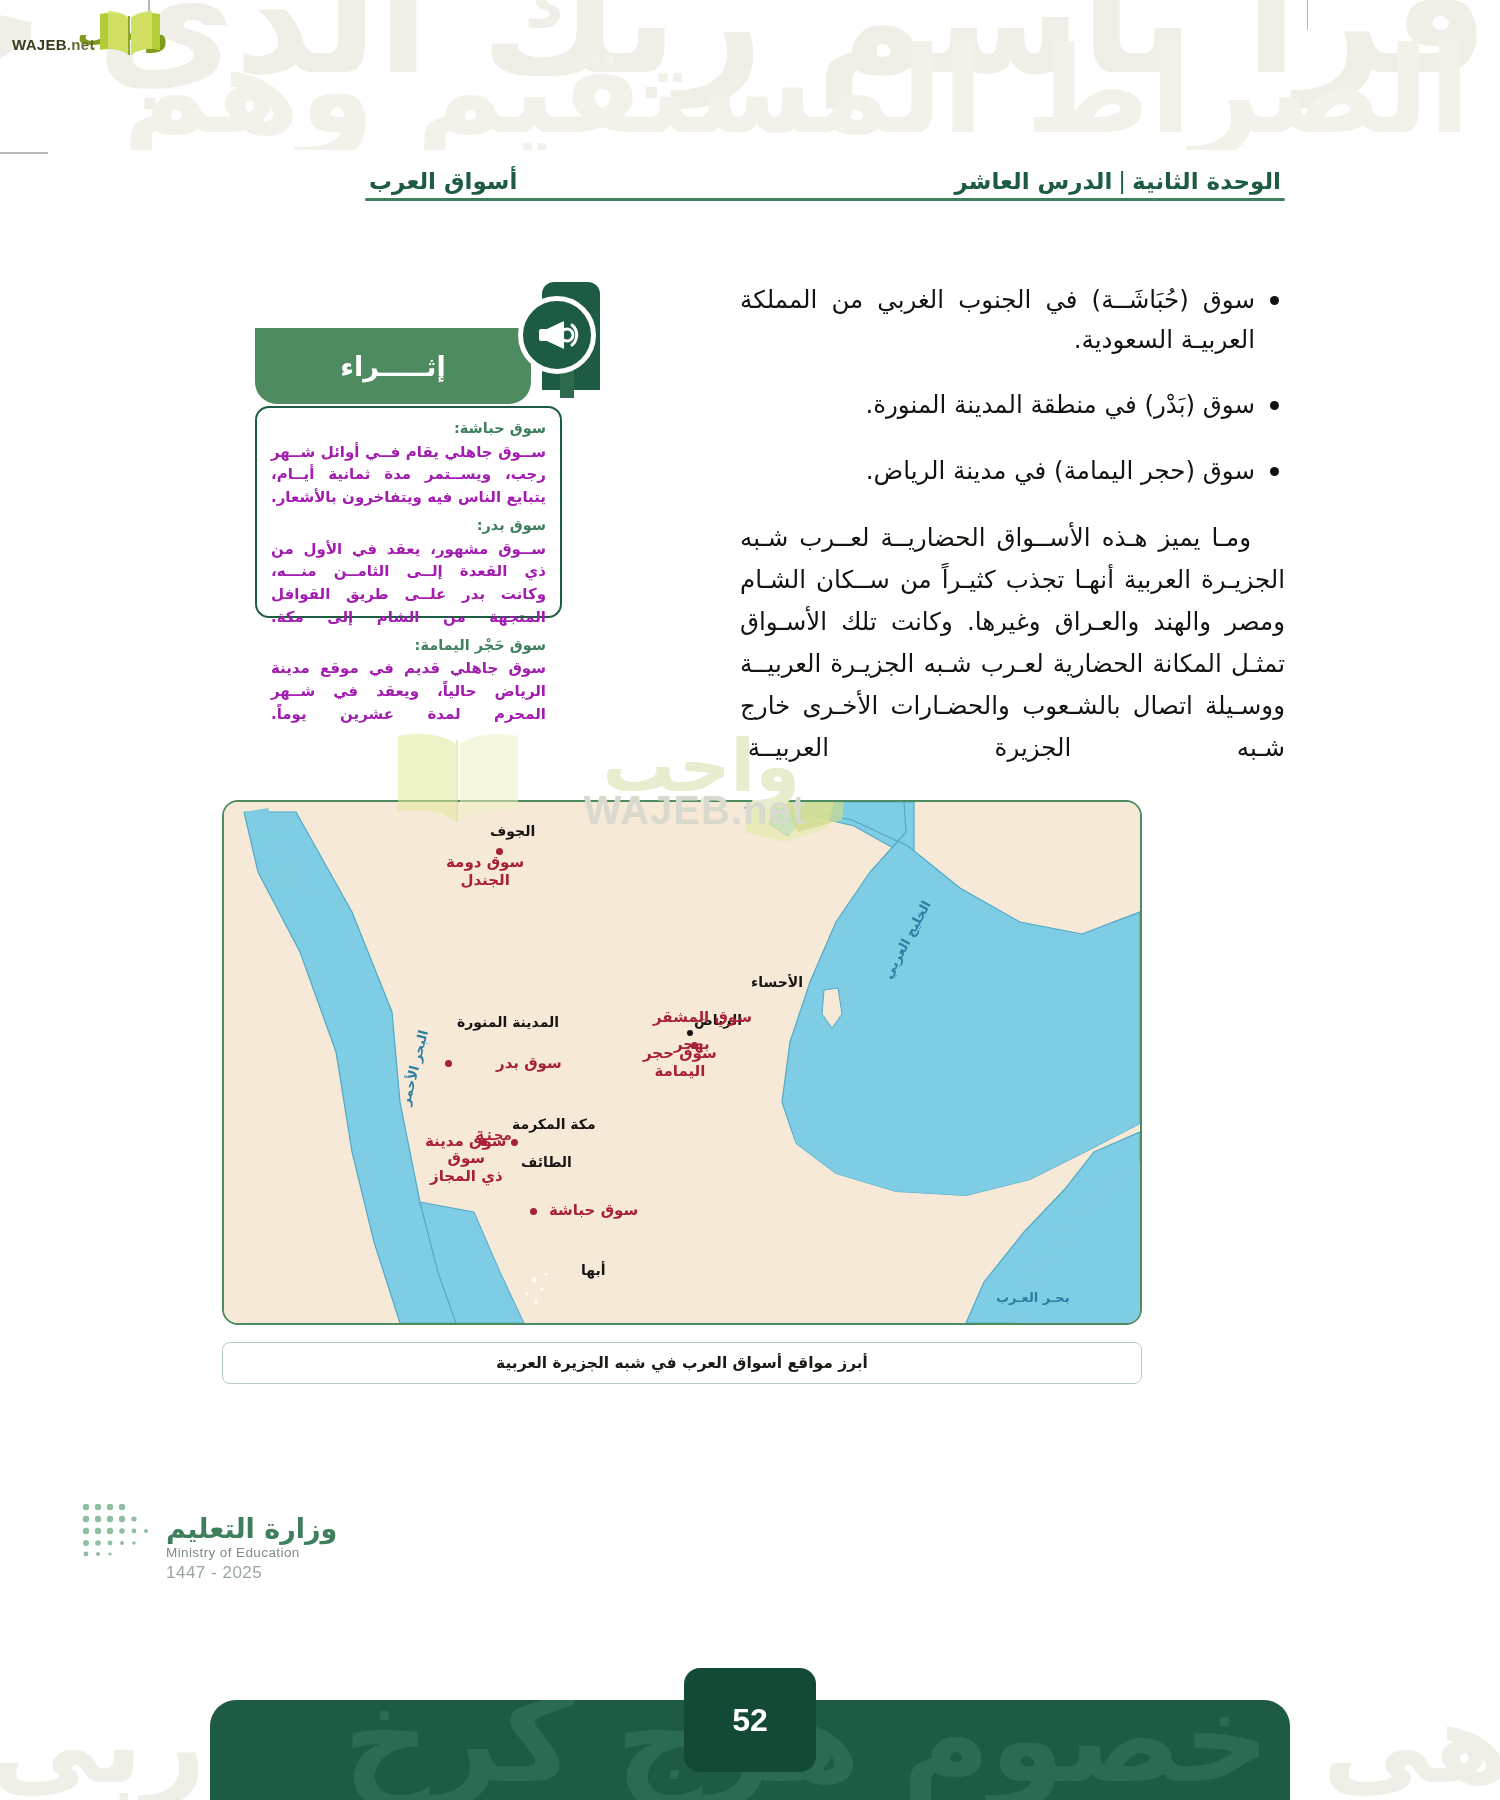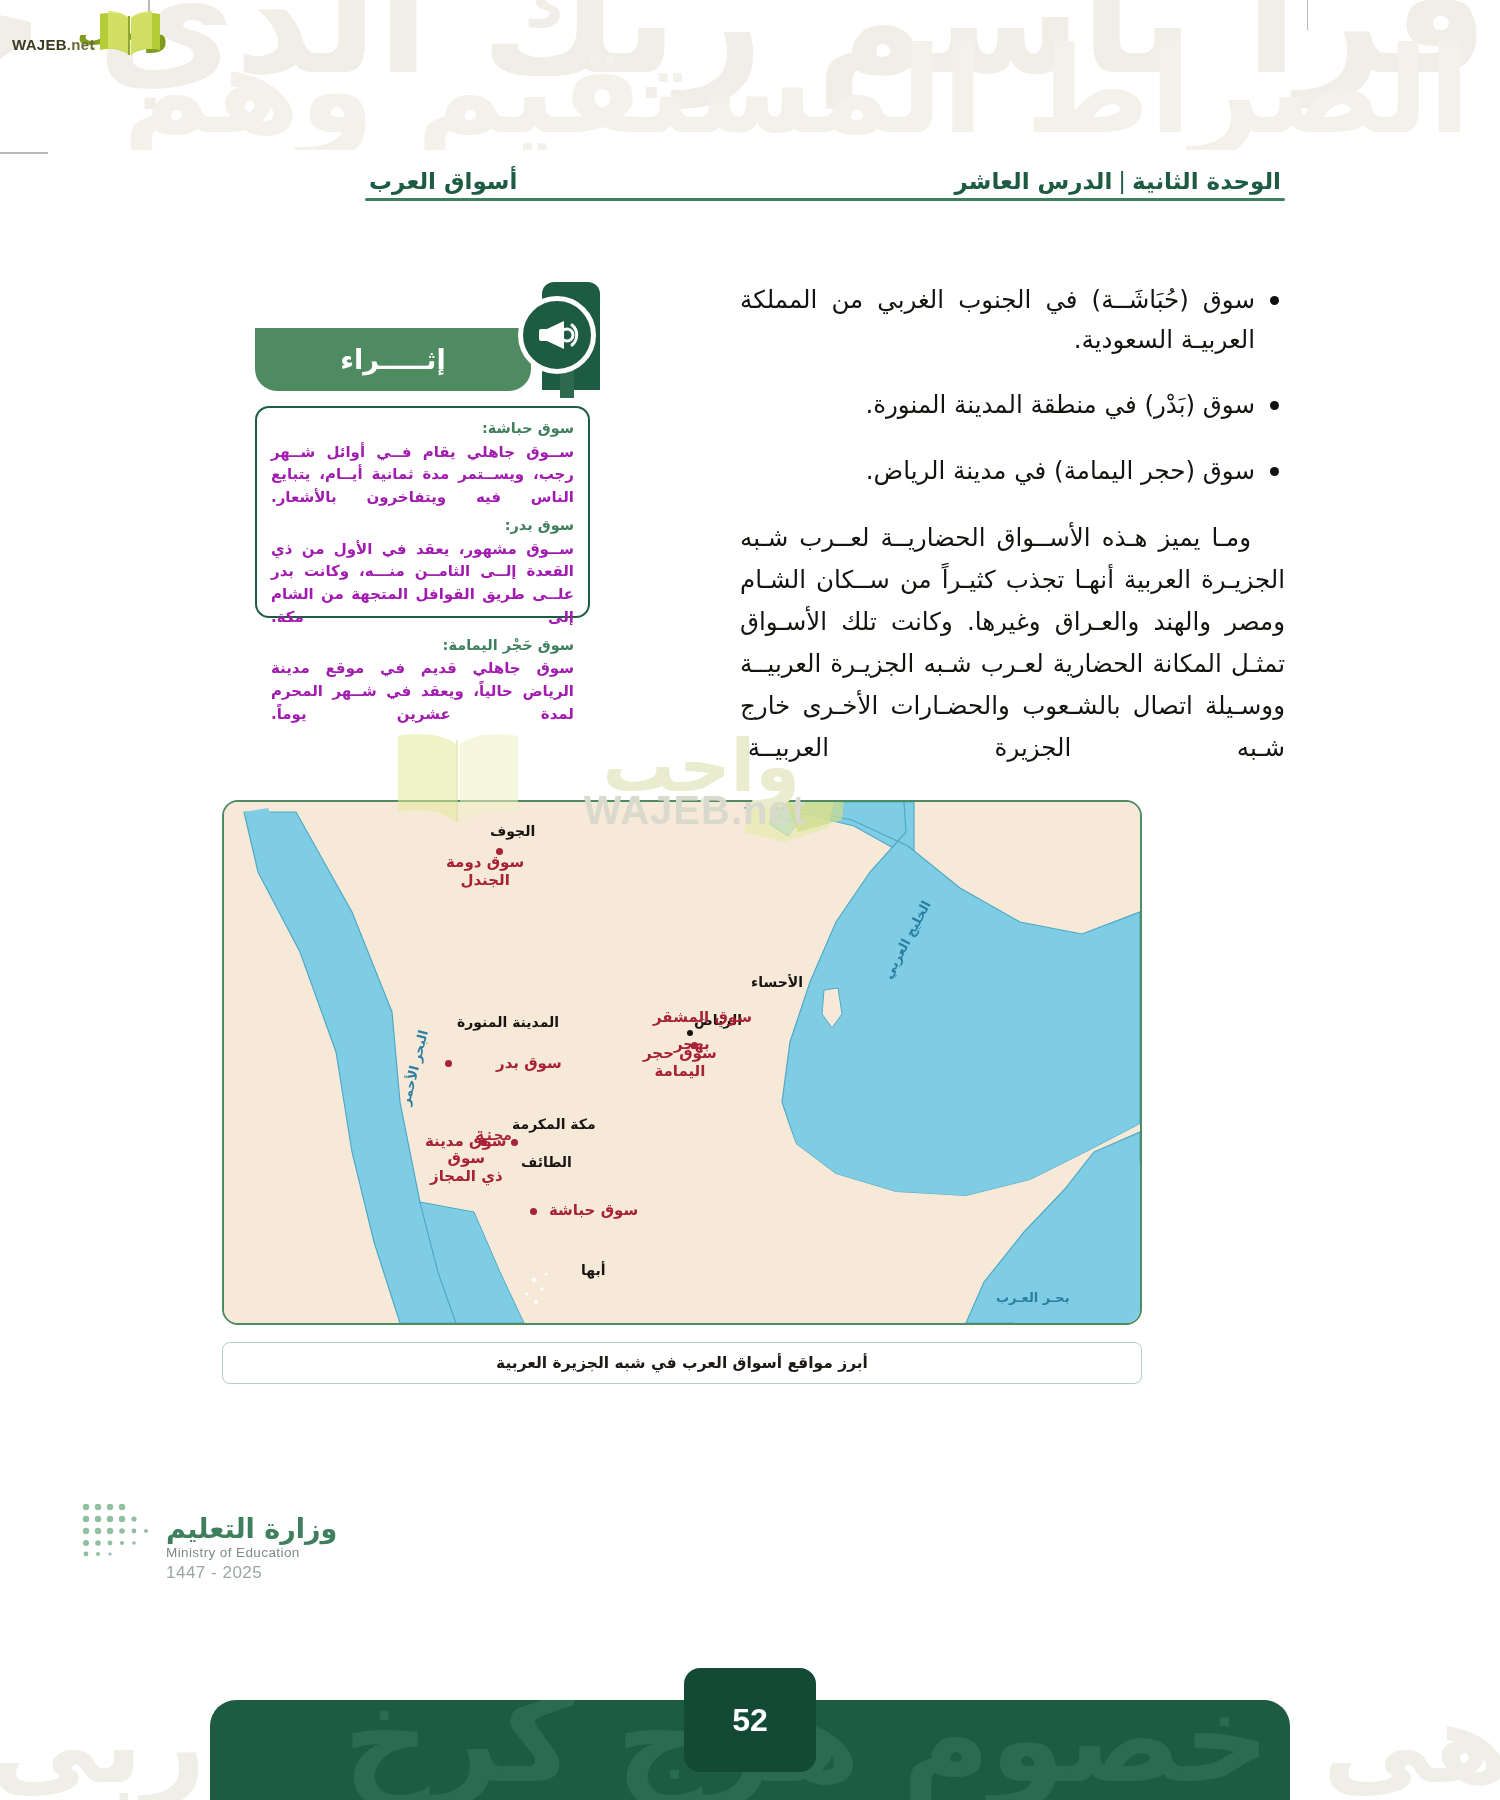--- a/index.html
+++ b/index.html
@@ -92,21 +92,21 @@
   }
 
   
   .enrich{
     position:absolute; left:255px; top:288px; width:345px;
   }
   .enrich-tab{
     position:absolute; left:0; top:0; width:345px; height:110px;
   }
   .enrich-barwrap{
-    position:absolute; left:0; top:40px; width:276px; height:63px;
+    position:absolute; left:0; top:40px; width:276px; height:76px;
     background:#4e8b60;
     border-radius:0 0 22px 22px;
     display:flex; align-items:center; justify-content:center;
   }
   .enrich-title{
     color:#fff; font-size:27px; font-weight:700; letter-spacing:2px;
     font-family:"DejaVu Sans",sans-serif; direction:rtl;
   }
   .enrich-badge{
     position:absolute; left:263px; top:-6px; width:82px; height:108px;
@@ -120,21 +120,21 @@
     background:#2d6a4d;
   }
   .badge-circle{
     position:absolute; left:0; top:14px; width:78px; height:78px;
     background:#1d5c43; border:5px solid #ffffff; border-radius:50%;
     display:flex; align-items:center; justify-content:center;
   }
   .badge-circle svg{ display:block; }
 
   .enrich-box{
-    position:absolute; left:0; top:118px; width:335px; height:212px;
+    position:absolute; left:0; top:118px; width:307px; height:212px;
     border:2px solid #1d5c43; border-radius:14px;
     background:#fff;
     padding:11px 14px 8px 14px;
     direction:rtl;
   }
   .sb-h{
     font-family:"DejaVu Sans",sans-serif;
     font-size:14.5px; font-weight:700; color:#3f7f5d;
     text-align:right; margin-bottom:2px; line-height:1.35;
   }

